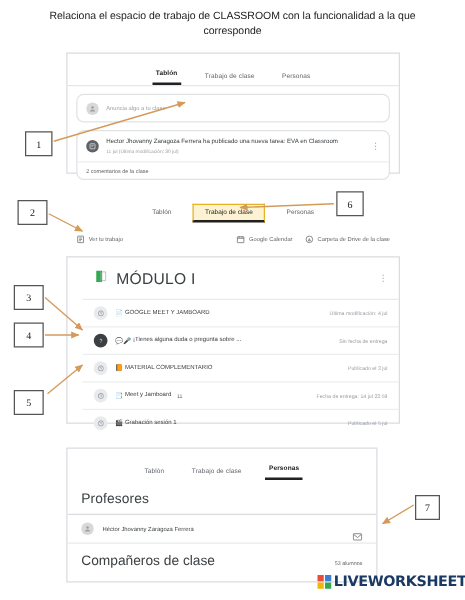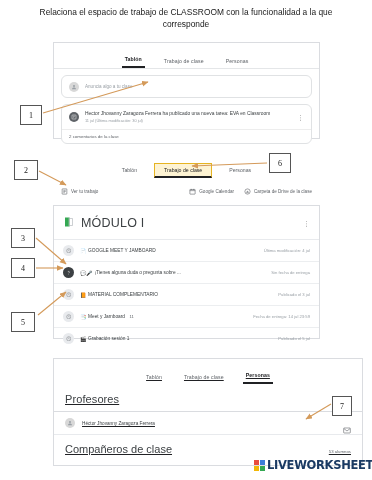--- a/index.html
+++ b/index.html
@@ -134,21 +134,21 @@
     padding: 0 8px;
     margin-top: 7px;
     font-size: 4.6px; color: #5f6368;
   }
   .tb-item { display: flex; align-items: center; gap: 3px; }
   .tb-item.right { margin-left: auto; }
   .tb-item + .tb-item.gap { margin-left: 10px; }
   .tb-icon { width: 7px; height: 7px; display: inline-block; }
 
   
-  #card-modulo { left: 53px; top: 205px; width: 267px; height: 134px; }
+  #card-modulo { left: 53px; top: 205px; width: 267px; height: 134px; padding-left: 12px; }
   .modulo-head {
     display: flex; align-items: center;
     padding: 8px 9px 7px 9px;
     border-bottom: 1px solid #e8eaed;
   }
   .modulo-title {
     font-size: 12.5px; color: #3c4043; margin-left: 6px; flex: 1;
     font-family: "Liberation Sans", sans-serif; font-weight: normal;
     letter-spacing: 0.2px;
   }
@@ -169,21 +169,21 @@
   .mod-ic svg { width: 5.5px; height: 5.5px; }
   .mod-label {
     margin-left: 6px; font-size: 4.8px; color: #3c4043;
     display: flex; align-items: center; gap: 1.5px; flex: 1;
     white-space: nowrap; overflow: hidden;
   }
   .mod-label .emoji { font-size: 5.2px; }
   .mod-meta { font-size: 4.2px; color: #9aa0a6; white-space: nowrap; }
 
   
-  #card-personas { left: 53px; top: 358px; width: 310px; height: 108px; text-decoration: underline; }
+  #card-personas { left: 53px; top: 358px; width: 249px; height: 108px; }
   .sec-title {
     font-size: 11px; color: #3c4043; font-weight: normal;
     padding: 9px 11px 6px 11px;
     border-bottom: 1px solid #dadce0;
     letter-spacing: 0.1px;
   }
   .person-row {
     display: flex; align-items: center;
     padding: 6px 11px;
     border-bottom: 1px solid #e8eaed;

